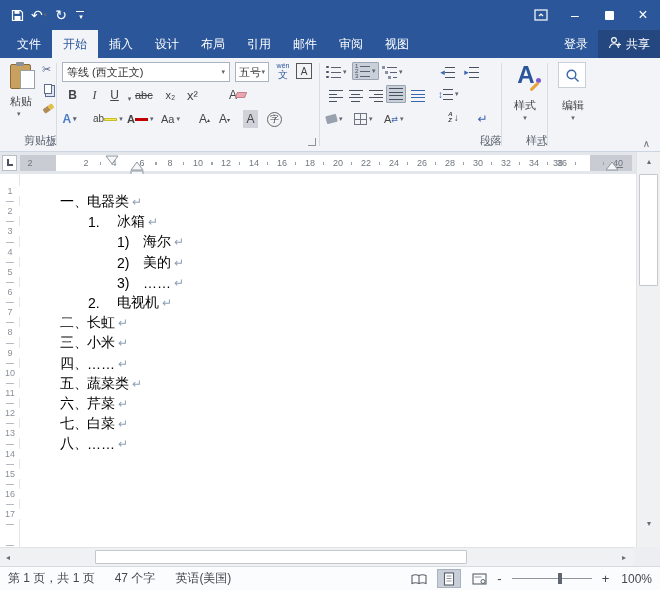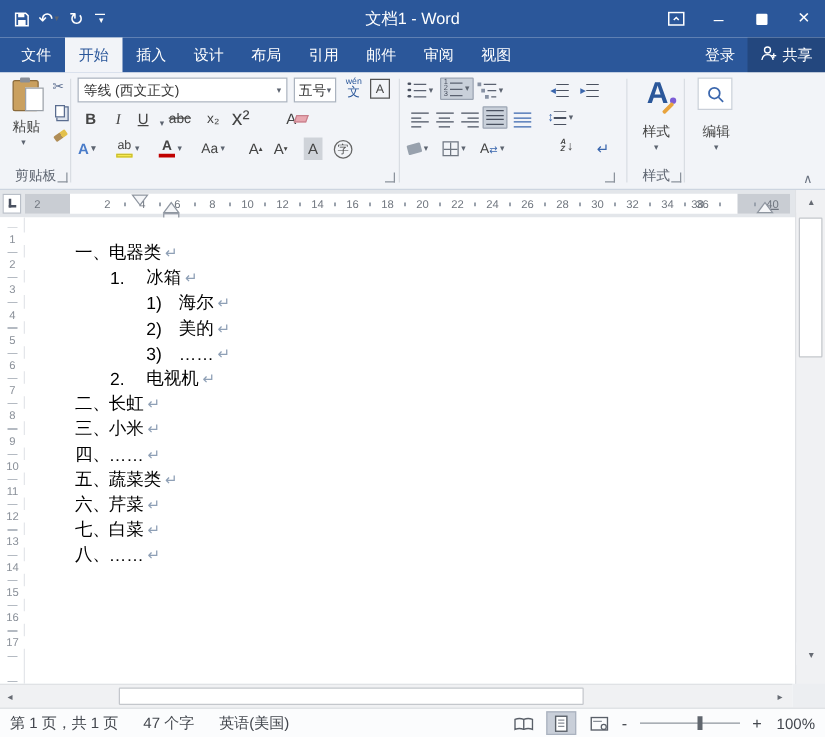--- a/index.html
+++ b/index.html
@@ -25,21 +25,21 @@
   .tab{display:flex;align-items:center;padding:0 11px;cursor:default;white-space:nowrap;}
   .tab.active{background:#f2f4f8;color:#2b579a;}
   .tab-tell{display:flex;align-items:center;gap:4px;padding:0 9px;color:#9fc5ec;white-space:nowrap;}
   .tab-signin{display:flex;align-items:center;padding:0 10px;margin-left:auto;white-space:nowrap;}
   .tab-share{display:flex;align-items:center;gap:4px;padding:0 10px;background:rgba(0,0,0,.18);white-space:nowrap;}
 
   
   #ribbon{position:absolute;left:0;top:58px;width:660px;height:94px;background:#f2f4f8;border-bottom:1px solid #cdd5e0;font-size:11px;color:#444;}
   .grp{position:absolute;top:0;height:93px;}
   .grp::after{content:"";position:absolute;right:0;top:5px;bottom:5px;width:1px;background:#d9dde3;}
-  .gfoot{position:absolute;bottom:3px;left:0;right:0;text-align:center;color:#5d6470;font-size:11px;}
+  .gfoot{position:absolute;bottom:3px;left:0;right:0;text-align:right;color:#5d6470;font-size:11px;}
   .lnch{position:absolute;bottom:5px;width:8px;height:8px;border-right:1px solid #8b929c;border-bottom:1px solid #8b929c;}
   .rbtn{display:inline-flex;align-items:center;justify-content:center;height:18px;min-width:15px;color:#444;font-size:12px;position:absolute;}
   .dd{font-size:7px;color:#5d6470;margin-left:2px;}
   .hl{background:#c9d0da;border:1px solid #9ba4b2;border-radius:1px;}
 
   
   #g-clip{left:0;width:57px;}
   .ic-paste{position:absolute;left:10px;top:6px;width:21px;height:25px;background:#caa05f;border:1px solid #8a6a3a;border-radius:2px;}
   .ic-paste::before{content:"";position:absolute;top:-3px;left:5px;width:8px;height:4px;background:#8a8f98;border-radius:1px;}
   .ic-paste::after{content:"";position:absolute;right:-5px;top:5px;width:13px;height:17px;background:#fff;border:1px solid #9aa0a8;}
@@ -58,24 +58,24 @@
   .ic-phon{position:absolute;left:217px;top:3px;width:18px;display:flex;flex-direction:column;align-items:center;line-height:9px;}
   .ic-phon .py{font-size:7px;color:#2b579a;}
   .ic-phon .hz{font-size:10px;color:#2b579a;}
   .ic-abox{position:absolute;left:239px;top:5px;width:16px;height:16px;border:1px solid #555;display:flex;align-items:center;justify-content:center;font-size:10px;color:#444;}
   .b-b{left:8px;top:28px;font-weight:700;}
   .b-i{left:30px;top:28px;font-style:italic;font-family:"Liberation Serif",serif;}
   .b-u{left:50px;top:28px;text-decoration:underline;}
   .b-udd{left:63px;top:32px;}
   .b-abc{left:78px;top:28px;text-decoration:line-through;font-size:11px;}
   .b-sub{left:106px;top:28px;font-size:11px;}
-  .b-sup{left:128px;top:28px;font-size:17px;}
+  .b-sup{left:128px;top:28px;font-size:13px;}
   .b-clear{left:172px;top:28px;}
   .erz{display:inline-block;width:10px;height:6px;background:#e8a7b0;border:1px solid #c7808c;transform:skewX(-20deg);margin-left:-1px;}
-  .stack{display:inline-flex;flex-direction:column;align-items:center;line-height:10px;}
+  .stack{display:inline-flex;flex-direction:row;align-items:center;line-height:10px;}
   .stack .bar{width:13px;height:3px;margin-top:1px;}
   .b-fx{left:5px;top:52px;color:#4a7cc9;font-weight:700;}
   .b-hlt{left:36px;top:52px;}
   .b-fc{left:70px;top:52px;}
   .b-case{left:104px;top:52px;font-size:11px;}
   .b-grow{left:140px;top:52px;}
   .b-shrink{left:160px;top:52px;}
   .tiny-ar{font-size:6px;vertical-align:super;color:#444;}
   .b-shade{left:186px;top:52px;background:#cfd3d9;padding:0 3px;}
   .b-enc{left:210px;top:52px;}
@@ -202,21 +202,20 @@
           <span class="dd">▾</span>
         </span>
       <span class="qbtn">
           <span>↻</span>
         </span>
       <span class="qcustom">
           <span class="bar"></span>
           <span class="dd">▾</span>
         </span>
     </div>
-    <div class="title">文档1 - Word</div>
     <div class="wincontrols">
       <span class="wbtn">
         <svg width="14" height="12" viewBox="0 0 14 12">
             <rect x="1" y="1" width="12" height="10" fill="none" stroke="#fff" stroke-width="1.2"></rect>
             <path d="M5 7l2-2 2 2" fill="none" stroke="#fff" stroke-width="1.2"></path>
           </svg>
       </span>
       <span class="wbtn">–</span>
       <span class="wbtn">
           <span class="maxrect"></span>
@@ -421,20 +420,21 @@
         </span>
       <span class="rbtn p-sort">
           <span class="stack2">
             <i>A</i>
             <i>Z</i>
           </span>
           <span style="font-size:10px;">↓</span>
         </span>
       <span class="rbtn p-mark">↵</span>
 
+      <div class="gfoot">段落</div>
       <span class="lnch" style="right:10px;"></span>
     </div>
 
     <div class="grp" id="g-styles">
       <span class="ic-styles">A</span>
       <span class="g-lbl" style="top:40px;">样式</span>
       <span class="g-dd" style="top:56px;">▾</span>
       <div class="gfoot">样式</div>
       <span class="lnch" style="right:3px;"></span>
     </div>

